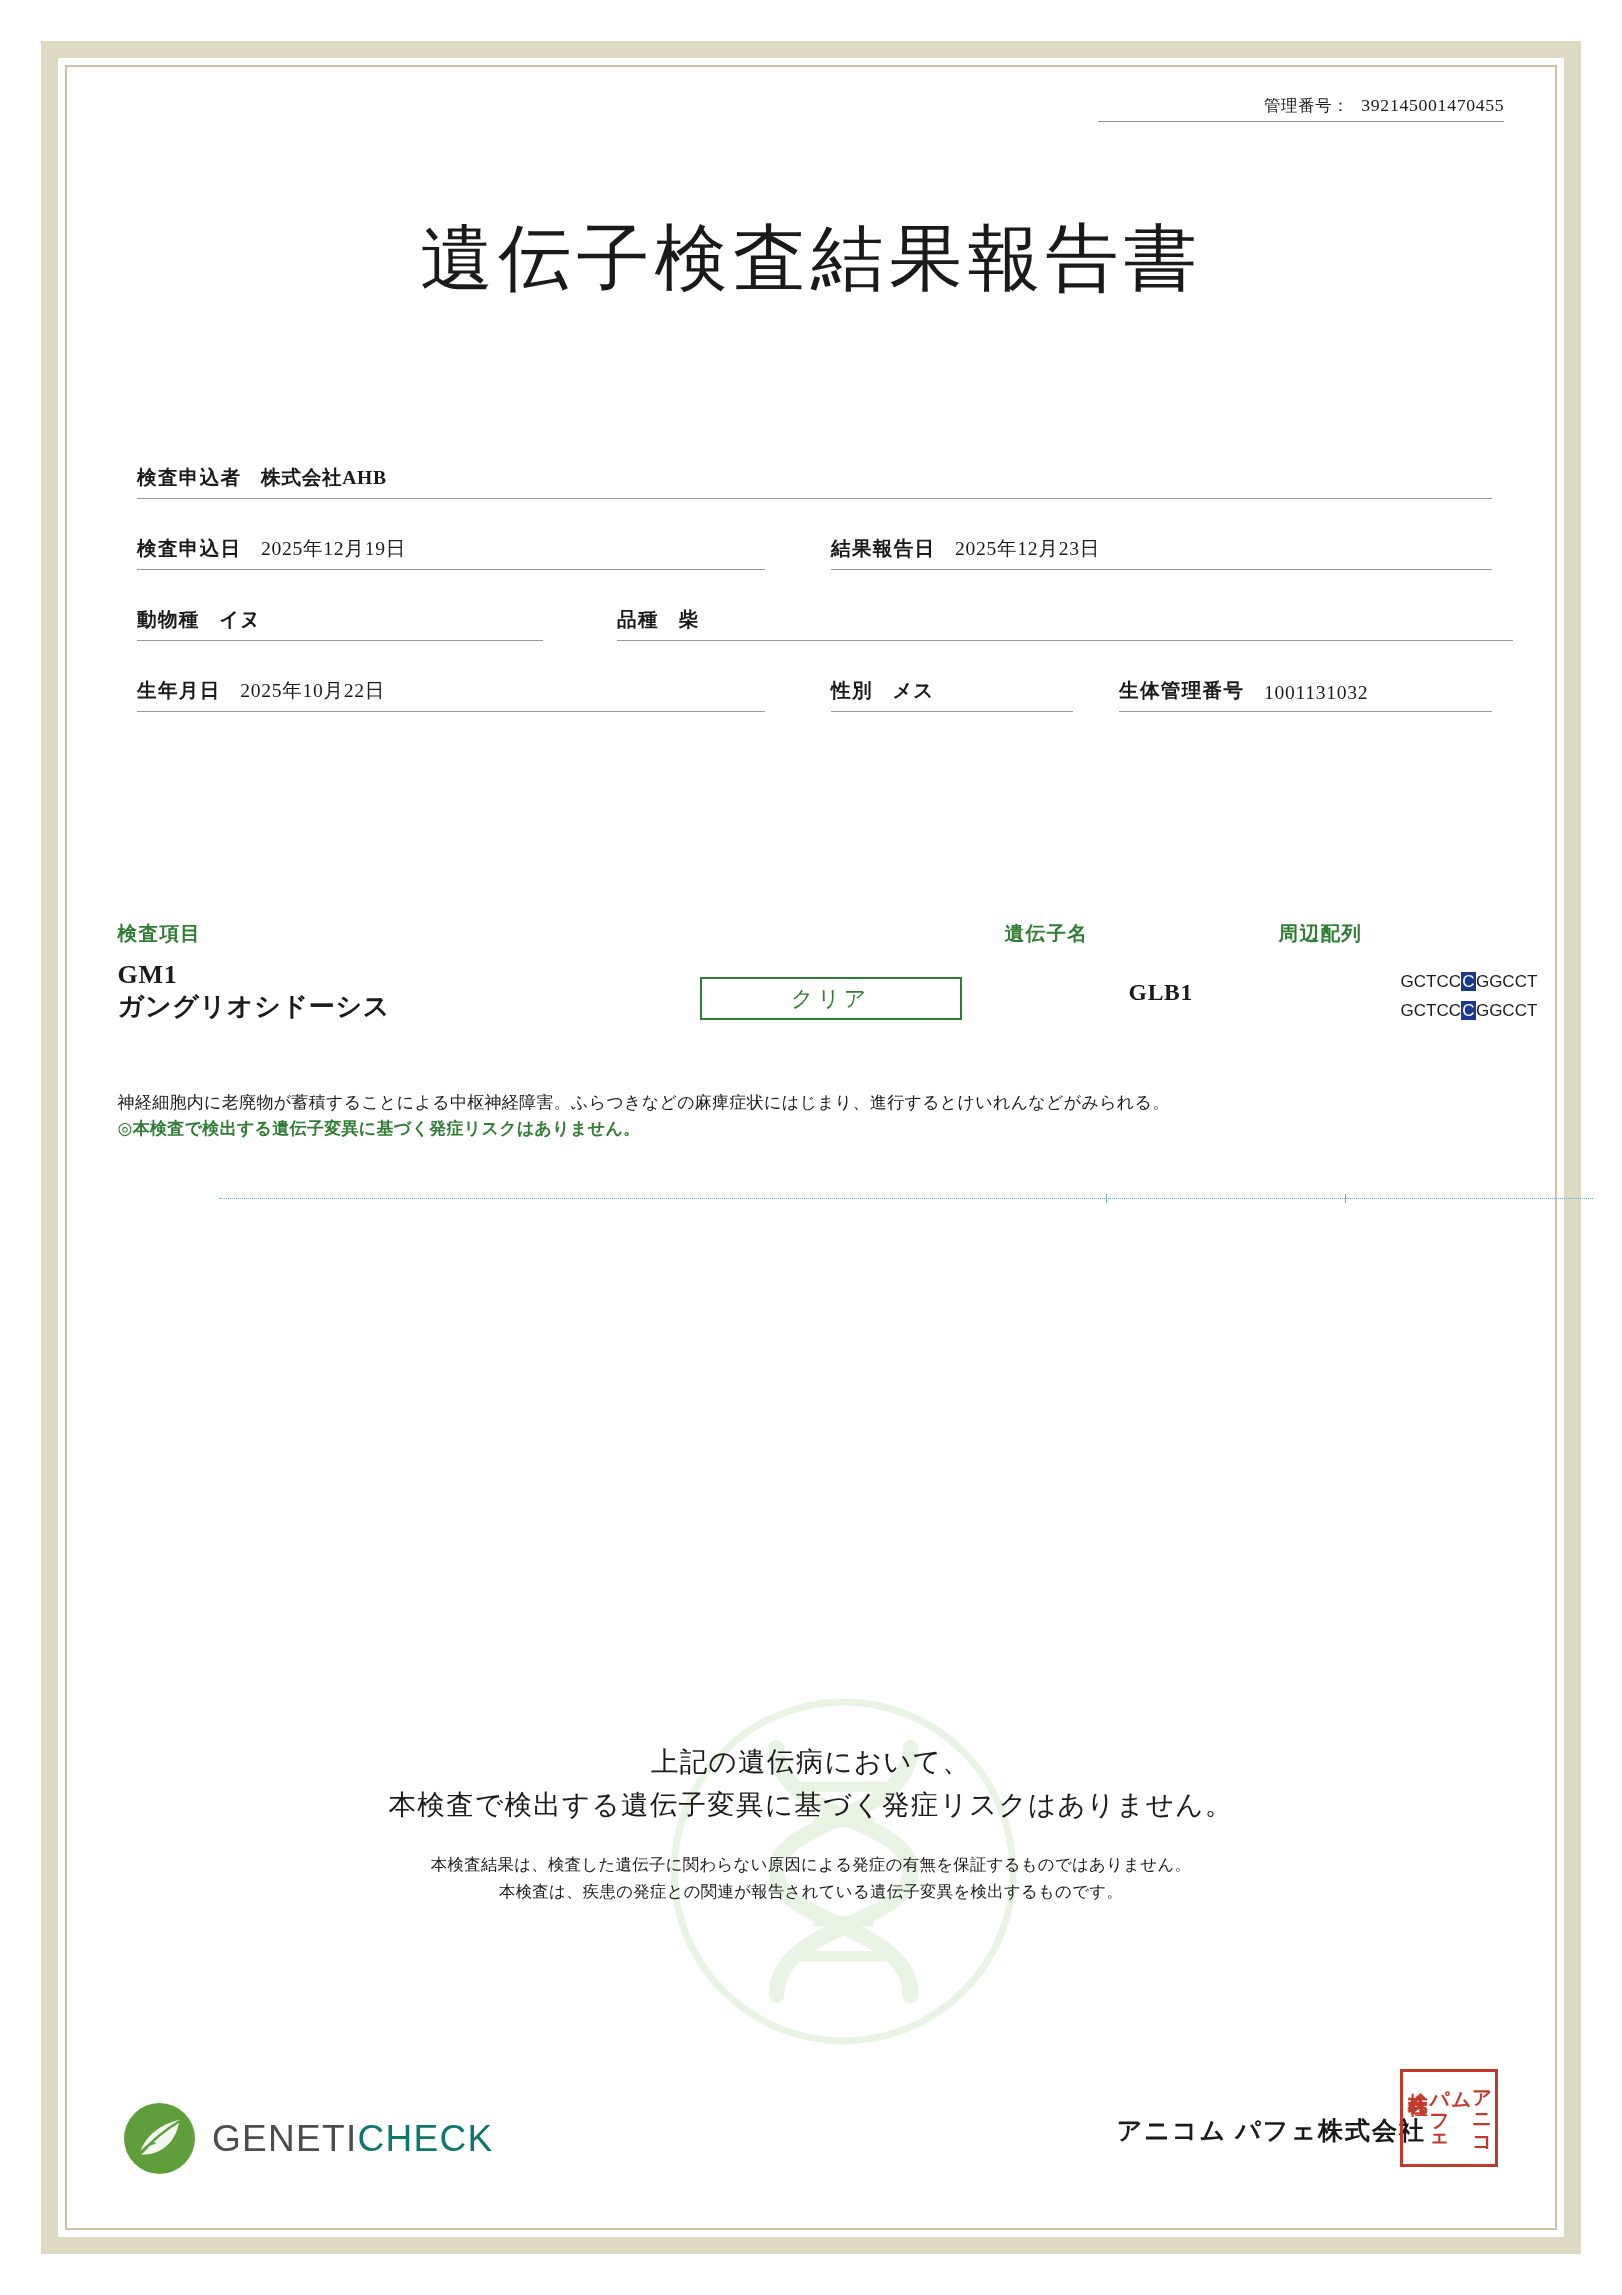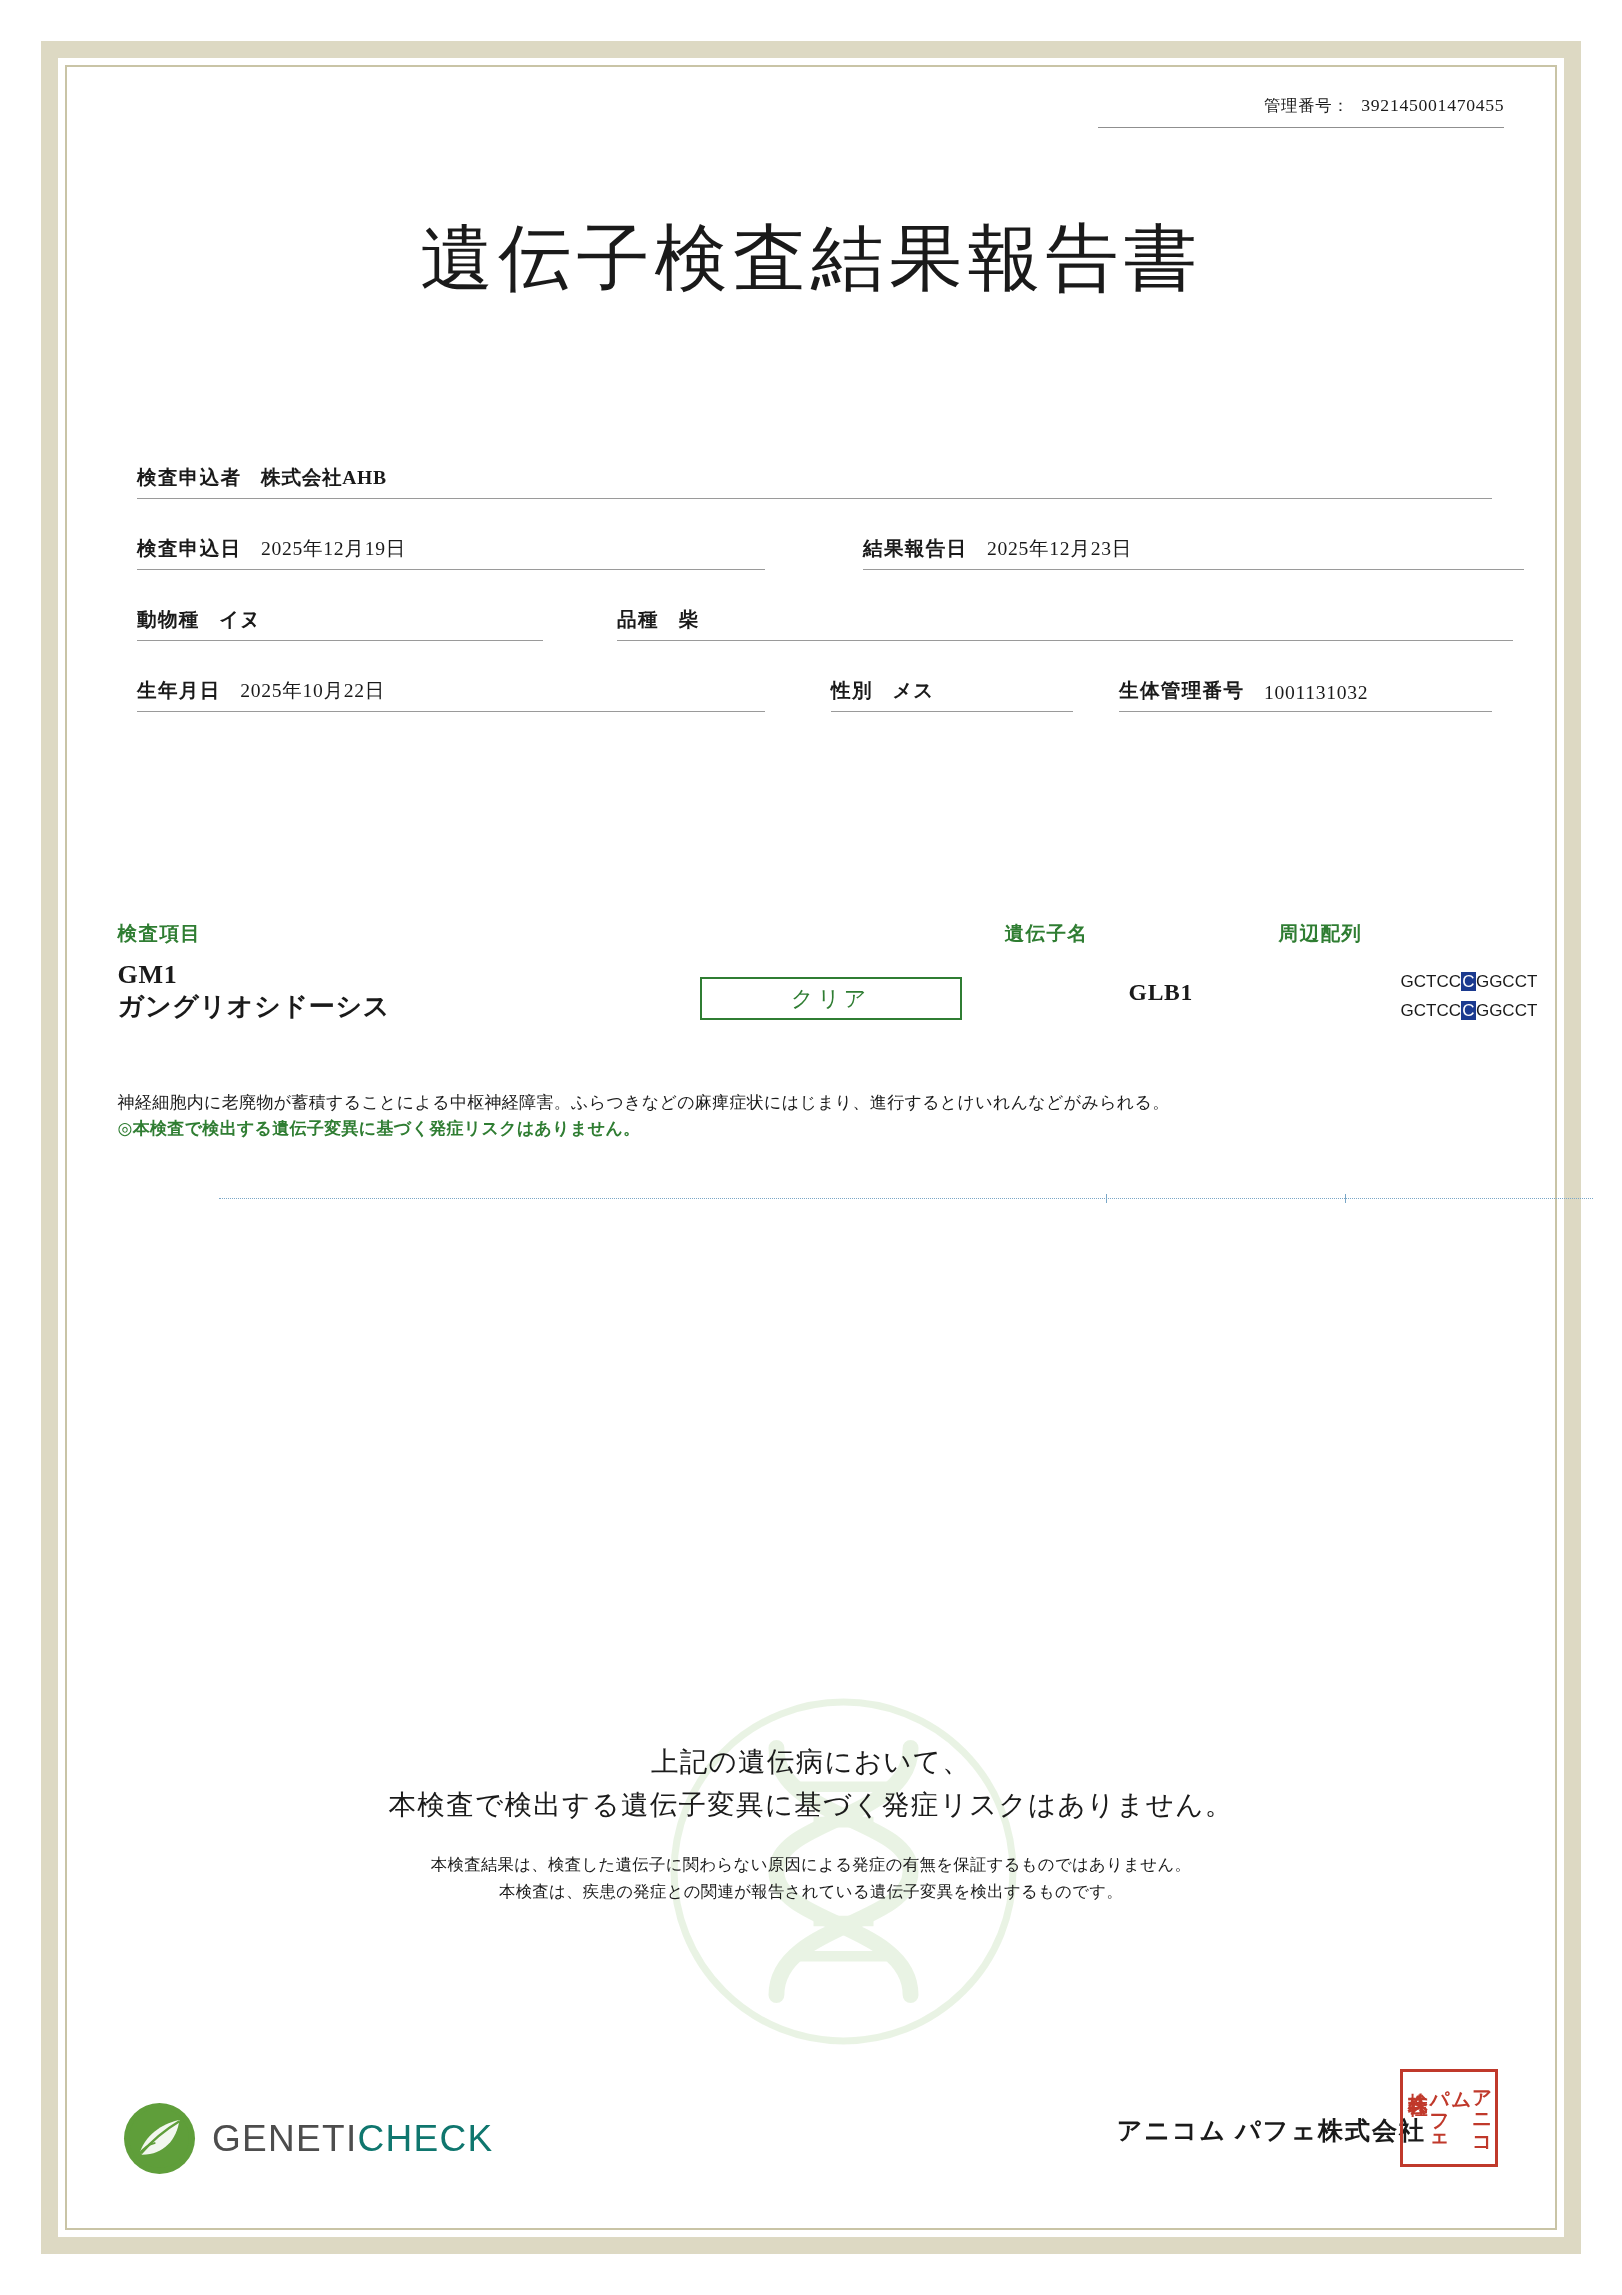--- a/index.html
+++ b/index.html
@@ -45,21 +45,21 @@
   }
 
   
   .ctrl-row {
     position: absolute;
     right: 19.6px;
     top: 15.7px;
     width: 406px;
     text-align: right;
     border-bottom: 1.3px solid #8f8f8f;
-    padding-bottom: 10px;
+    padding-bottom: 4px;
   }
   .ctrl-label {
     font-size: 16.4px;
     letter-spacing: 0.7px;
     font-family: "Liberation Sans", sans-serif;
   }
   .ctrl-value {
     font-size: 17.7px;
     letter-spacing: 0.7px;
     margin-left: 9.2px;
@@ -113,21 +113,21 @@
     margin-left: 17px;
     font-family: "Liberation Serif", "DejaVu Serif", serif;
   }
   .field .val.bold {
     font-weight: bold;
   }
 
   
   .f-applicant { left: 0; width: 1355px; }
   .f-applydate { left: 0; width: 628px; }
-  .f-reportdate { left: 726px; width: 661px; }
+  .f-reportdate { left: 694px; width: 661px; }
   .f-species { left: 0; width: 406px; }
   .f-breed { left: 458px; width: 896px; margin-left: 22px; }
   .f-birth { left: 0; width: 628px; }
   .f-sex { left: 694px; width: 242px; }
   .f-animalid { left: 982px; width: 373px; }
 
   
   .result-head {
     position: absolute;
     top: 841px;

